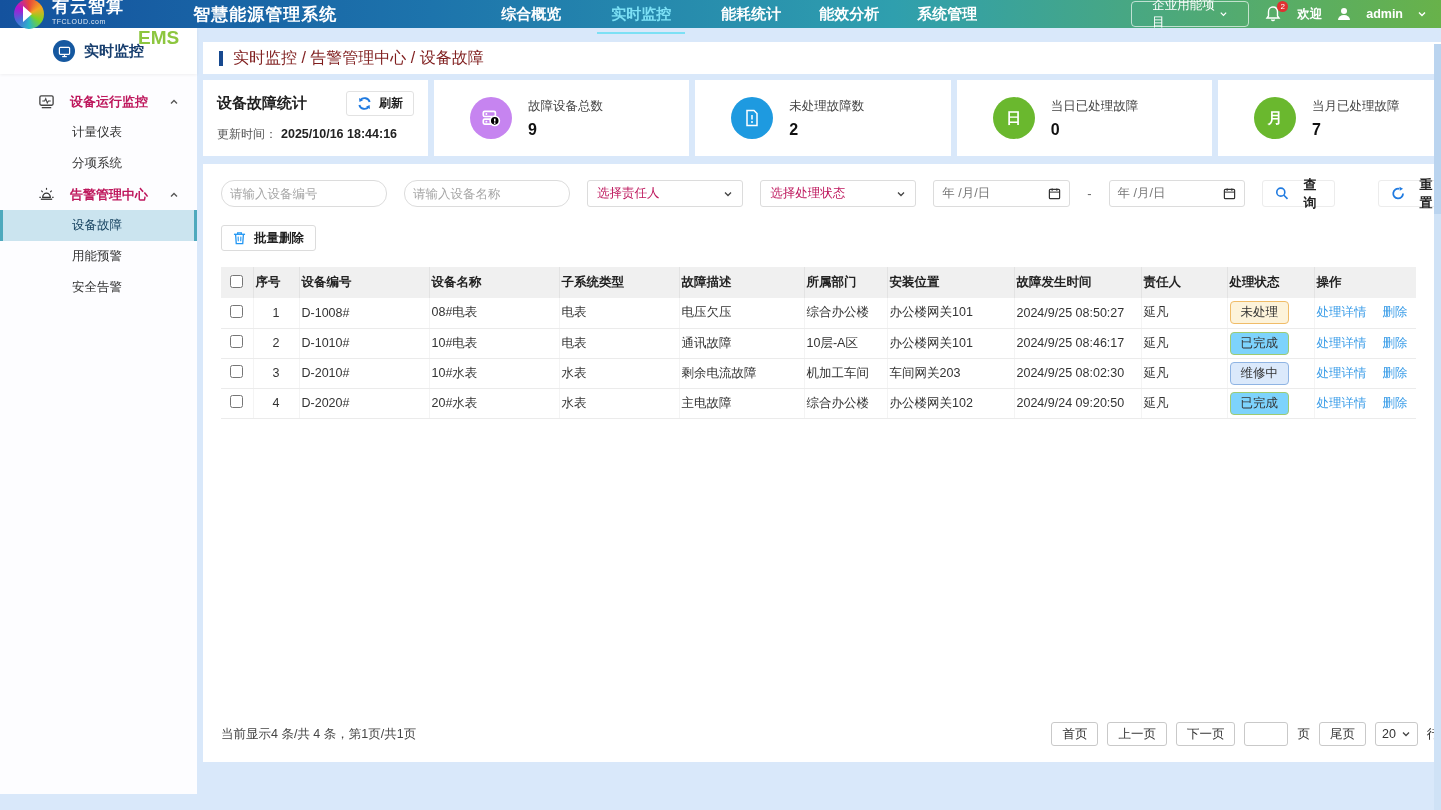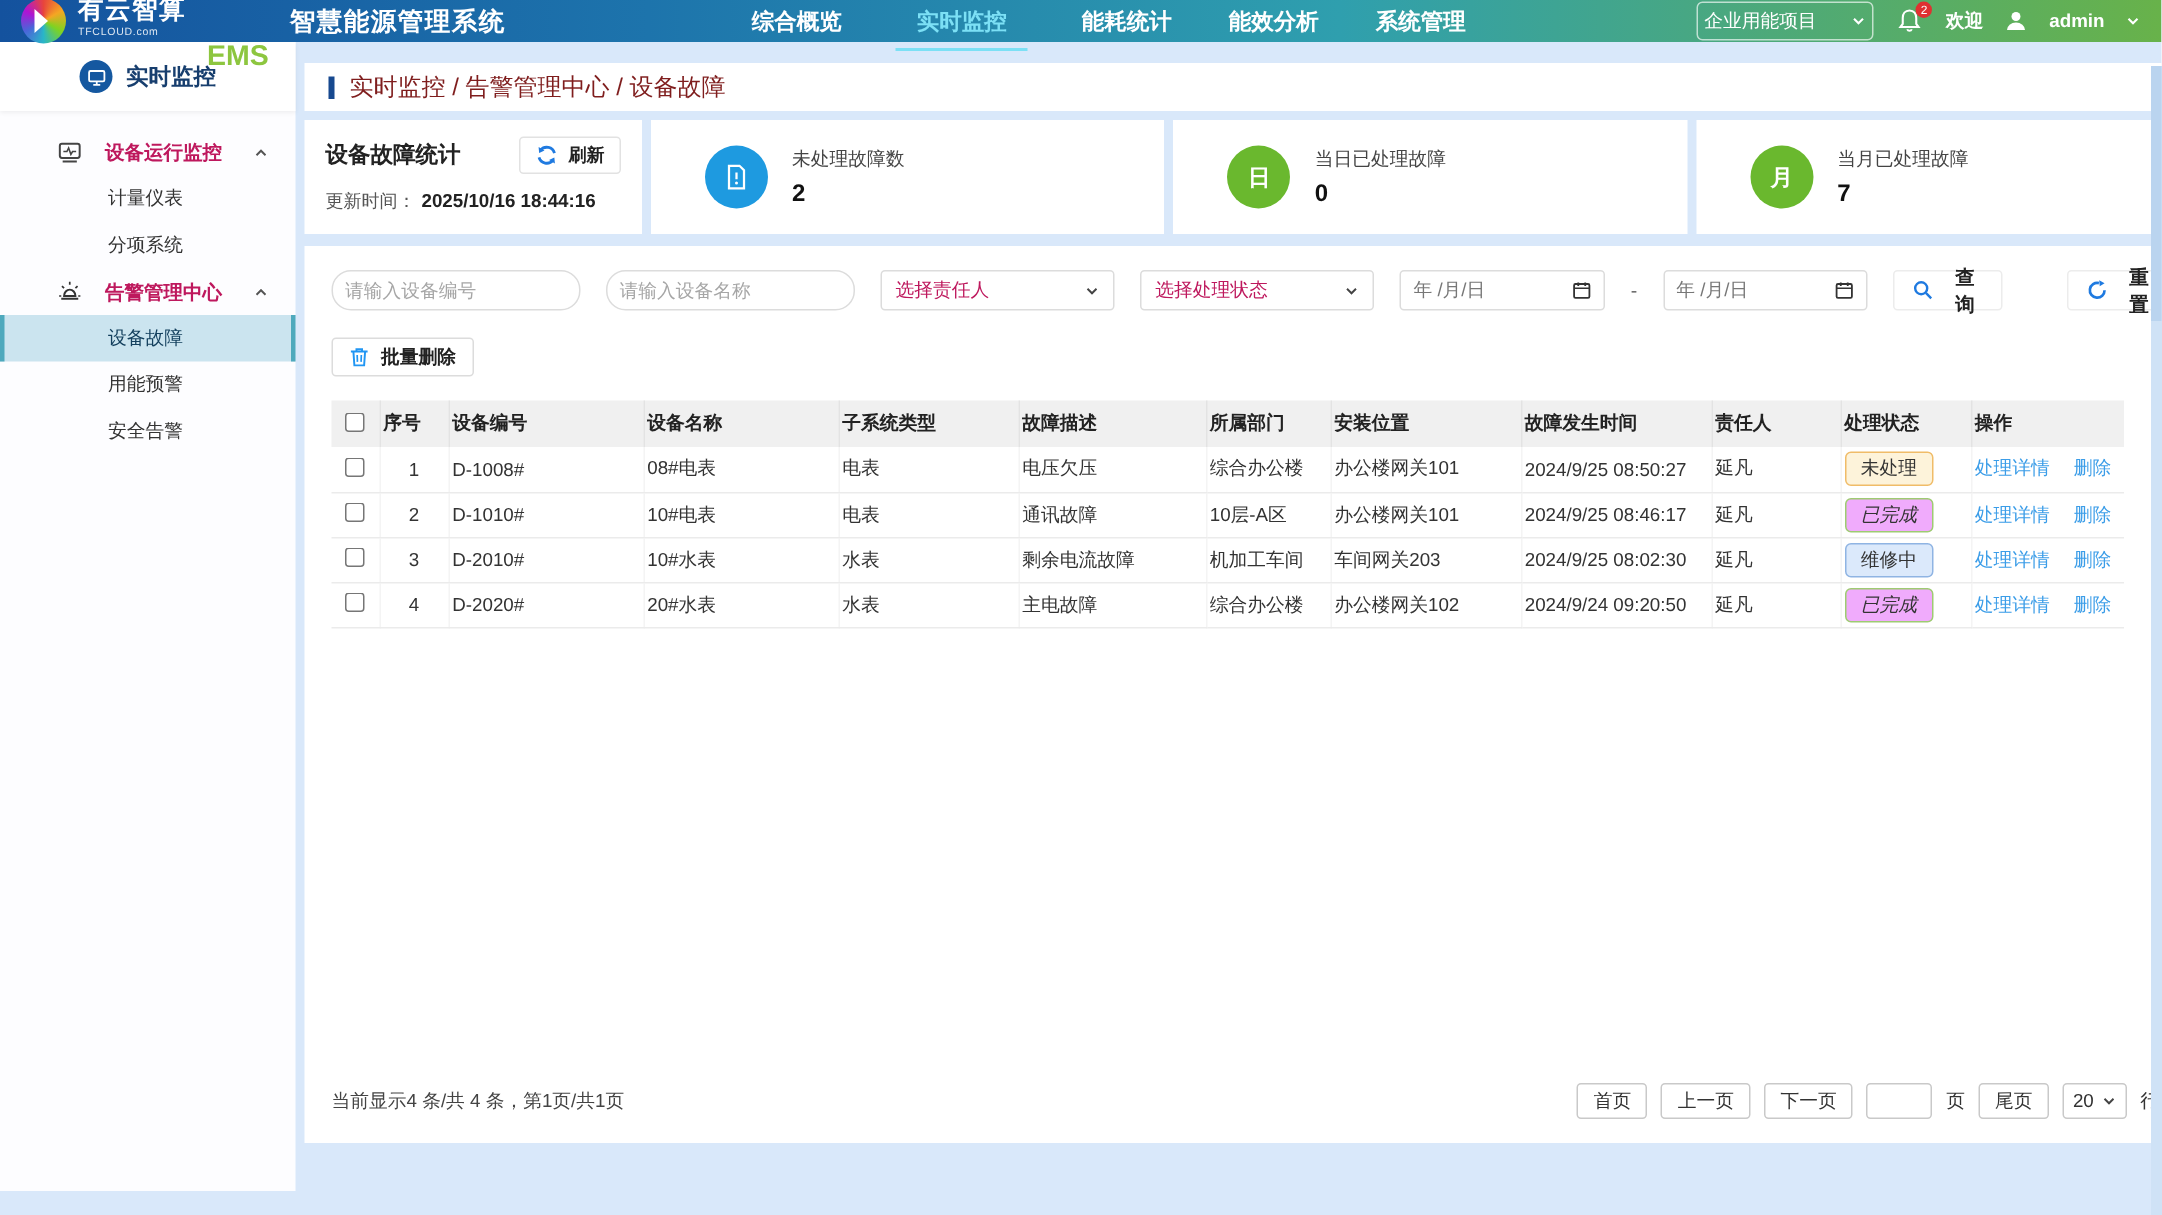--- a/index.html
+++ b/index.html
@@ -14,21 +14,21 @@
   .logo-name { color:#fff; font-weight:bold; font-size:17px; line-height:15px; letter-spacing:1px; }
   .logo-sub { display:block; font-size:7px; font-weight:normal; letter-spacing:.5px; opacity:.85; }
   .brand-ems { color:#8dc63f; font-weight:bold; font-size:19px; margin-left:6px;margin-top:48px; }
   .brand-title { color:#fff; font-weight:bold; font-size:17px; margin-left:6px; letter-spacing:1px; }
 
   .main-nav { display:flex; align-items:center; gap:34px; margin-left:162px; }
   .nav-item { color:#fff; font-size:15px; font-weight:bold; text-decoration:none; padding:10px 2px; cursor:pointer; }
   .nav-item.active { color:#7ce0f5; border-bottom:2px solid #7ce0f5; padding:10px 14px 8px; }
 
   .user-area { margin-left:auto; display:flex; align-items:center; gap:14px; }
-  .project-select { display:flex; align-items:center; justify-content:space-between; width:118px; height:26px; border:1px solid rgba(255,255,255,.65); border-radius:4px; color:#fff; font-size:12.5px; padding:0 4px; cursor:pointer; }
+  .project-select { display:flex; align-items:center; justify-content:space-between; width:118px; height:26px; border:1px solid rgba(255,255,255,.65); border-radius:4px; color:#fff; font-size:12.5px; padding:0 20px; cursor:pointer; }
   .bell-wrap { position:relative; width:20px; height:20px; cursor:pointer; }
   .badge-dot { position:absolute; top:-3px; right:-5px; background:#e03131; color:#fff; font-size:8px; min-width:11px; height:11px; border-radius:6px; display:flex; align-items:center; justify-content:center; padding:0 2px; }
   .welcome, .username { color:#fff; font-size:12.5px; font-weight:bold; }
   .chev-white { width:10px; height:10px; }
 
   
   .layout { display:flex; height:766px; }
   .sidebar { width:197px; background:#fdfdff; flex:0 0 auto; }
   .sidebar-header { height:46px; display:flex; align-items:center; justify-content:center; gap:9px; background:#fff; box-shadow:0 1px 3px rgba(0,0,0,.06); }
   .sb-title-icon { width:22px; height:22px; border-radius:50%; background:#1558a0; display:flex; align-items:center; justify-content:center; }
@@ -82,21 +82,21 @@
   .grid td { font-size:12.5px; color:#333; height:30px; border-bottom:1px solid #ebebeb; border-right:1px solid #f4f4f4; padding:0 2px; }
   .grid td:last-child { border-right:none; }
   .grid tr td:first-child, .grid th:first-child { text-align:center; }
   .col-cb { width:32px; } .col-no { width:46px; } .col-code { width:130px; } .col-name { width:130px; }
   .col-sub { width:120px; } .col-fault { width:125px; } .col-dept { width:83px; } .col-loc { width:127px; }
   .col-time { width:127px; } .col-owner { width:86px; } .col-status { width:87px; } .col-op { width:102px; }
   .c-center { text-align:center; }
   .grid input[type="checkbox"] { width:13px; height:13px; cursor:pointer; }
   .badge { display:inline-block; border:1px solid #ccc; border-radius:4px; padding:2px 10px; font-size:12.5px; color:#333; }
   .badge[data-status="pending"] { background:#fdf3da; border-color:#f0bc68; }
-  .badge[data-status="done"] { background:#f0abfc; border-color:#9ecb72;font-style:italic; }
+  .badge[data-status="done"] { background:#7dd3fc; border-color:#9ecb72; }
   .badge[data-status="repairing"] { background:#dbe9fb; border-color:#8fb4e3; }
   a.op-link { color:#3b9de8; text-decoration:none; cursor:pointer; }
   a.op-link + a.op-link { margin-left:16px; }
 
   .footer-row { margin-top:auto; display:flex; align-items:center; flex:0 0 auto; padding-bottom:4px; }
   .pg-summary { font-size:12.5px; color:#444; }
   .pager { margin-left:auto; display:flex; align-items:center; gap:9px; }
   .pg-btn { height:24px; border:1px solid #c9c9c9; background:#fff; border-radius:3px; padding:0 10px; font-size:12.5px; color:#333; cursor:pointer; }
   .pg-input { width:44px; height:24px; border:1px solid #c9c9c9; border-radius:3px; }
   .pg-label { font-size:12.5px; color:#333; }
@@ -217,20 +217,37 @@
                 <polygon points="13.8,13.8 13.4,9.6 9.6,11.4" fill="#1f7ae0"></polygon>
               </svg>
             <span>刷新</span>
           </button>
         </div>
         <div class="summary-sub">
           <span>更新时间：</span><b>2025/10/16 18:44:16</b>
         </div>
       </div>
 
+      <div class="card stat-card">
+        <span class="stat-icon" style="background:#c684f0">
+          <svg viewBox="0 0 20 20" width="22" height="22">
+              <rect x="3" y="4" width="11" height="4.6" rx="1.2" fill="none" stroke="#fff" stroke-width="1.5"></rect>
+              <rect x="3" y="11" width="11" height="4.6" rx="1.2" fill="none" stroke="#fff" stroke-width="1.5"></rect>
+              <circle cx="5.8" cy="6.3" r=".9" fill="#fff"></circle>
+              <circle cx="5.8" cy="13.3" r=".9" fill="#fff"></circle>
+              <circle cx="13.4" cy="12.6" r="4.2" fill="inherit" stroke="#fff" stroke-width="1.5"></circle>
+              <line x1="13.4" y1="10.6" x2="13.4" y2="13.2" stroke="#fff" stroke-width="1.4"></line>
+              <circle cx="13.4" cy="14.6" r=".8" fill="#fff"></circle>
+            </svg>
+        </span>
+        <div>
+          <div class="stat-label">故障设备总数</div>
+          <div class="stat-value">9</div>
+        </div>
+      </div>
 
       <div class="card stat-card">
         <span class="stat-icon" style="background:#1e9ae0">
           <svg viewBox="0 0 20 20" width="20" height="20">
               <path d="M5 2.5 h7 l3 3 v12 h-10 Z" fill="none" stroke="#fff" stroke-width="1.5"></path>
               <line x1="10" y1="7" x2="10" y2="11.5" stroke="#fff" stroke-width="1.5"></line>
               <circle cx="10" cy="14" r="1" fill="#fff"></circle>
             </svg>
         </span>
         <div>

